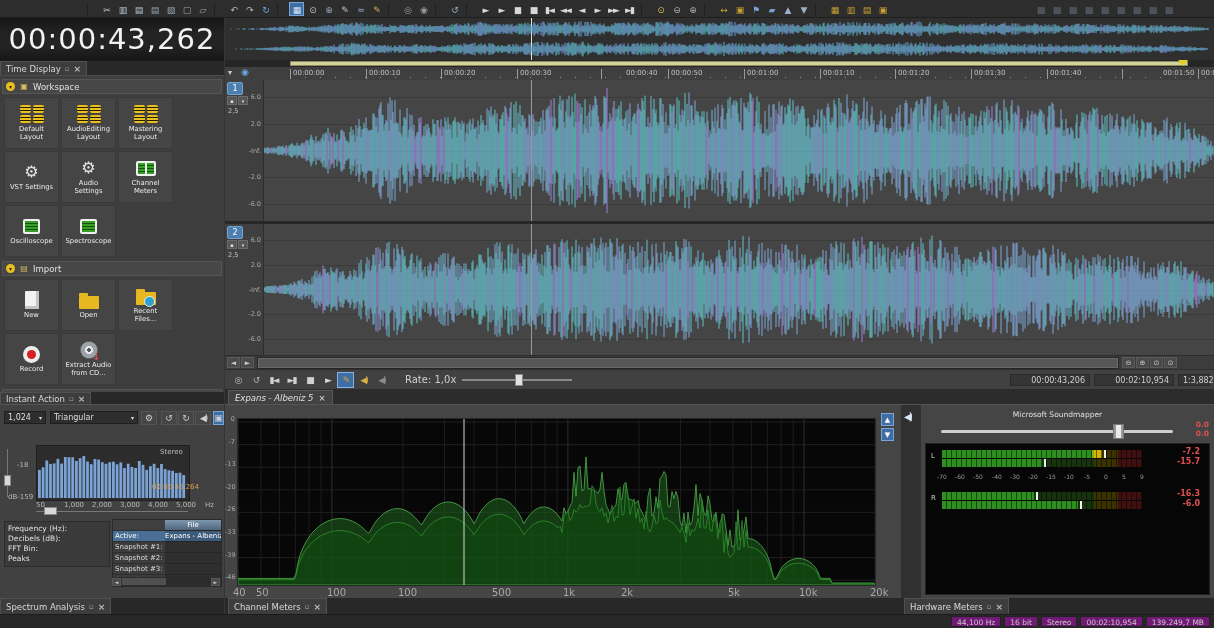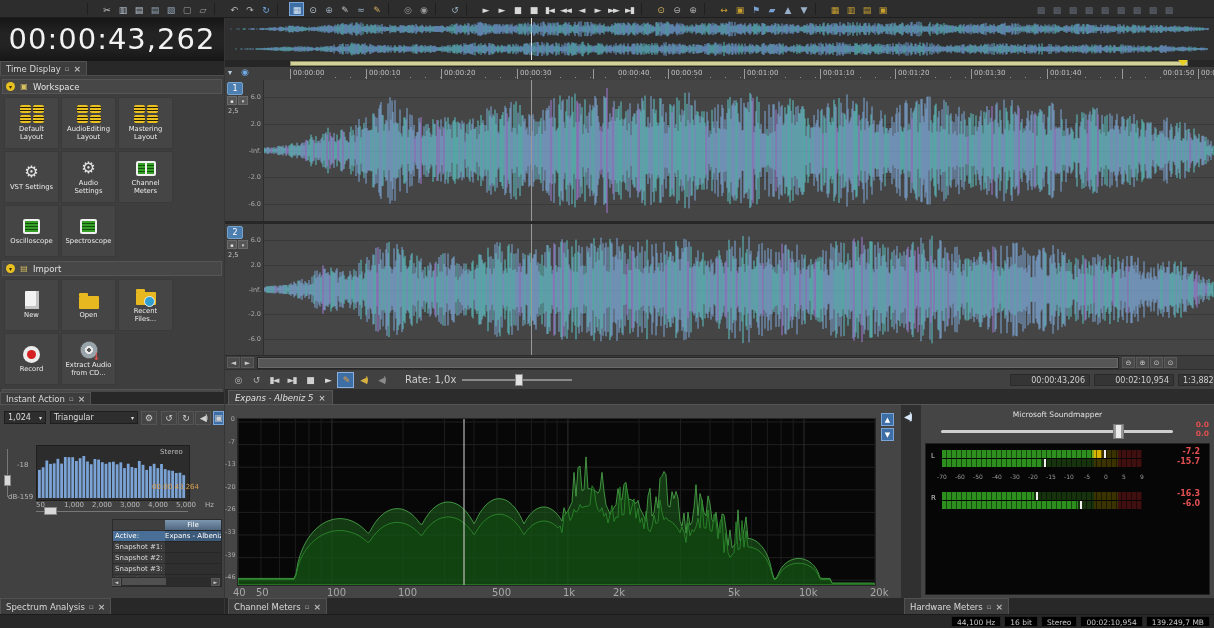--- a/index.html
+++ b/index.html
@@ -140,21 +140,21 @@
         background:linear-gradient(90deg,#16330e 0 152px,#3a3300 152px 176px,#401010 176px 200px)}
   .mlit{position:absolute;left:0;top:0;height:100%;background:linear-gradient(90deg,#2d8f1d 0 150px,#86b018 150px 152px,#d8b400 152px 176px,#d02020 176px 200px);background-size:200px 100%}
   .mled{position:absolute;left:0;top:0;width:100%;height:100%;
         background:repeating-linear-gradient(90deg,transparent 0 4px,rgba(0,0,0,.5) 4px 5px)}
   .mpeak{position:absolute;top:0;width:2px;height:100%;background:#f0f0f0}
   .msc{position:absolute;width:20px;text-align:center;font-size:6px;color:#9a9a9a}
   .hwval{position:absolute;left:222px;width:52px;text-align:right;font-size:8px;font-weight:bold;color:#e05050}
   
   #statusbar{position:absolute;left:0;top:614px;width:1214px;height:14px;background:#282828;border-top:1px solid #1c1c1c;
              display:flex;align-items:center;justify-content:flex-end;gap:3px;padding-right:4px;box-sizing:border-box}
-  .sbcell{height:11px;background:#000000;border:1px solid #222;font-size:7.5px;color:#c8c8c8;line-height:11px;
+  .sbcell{height:11px;background:#701a75;border:1px solid #222;font-size:7.5px;color:#c8c8c8;line-height:11px;
           text-align:center;padding:0 5px;box-sizing:border-box}
 </style>
 </head>
 <body>
 
 <div id="app">
 
   <div id="toolbar">
       <span class="tbico"><span class="tpage"></span></span>
       <span class="tbico"><span class="tfold"></span></span>
@@ -468,20 +468,26 @@
         <span class="sa-lab" style="left: 148px; top: 96px;">4,000</span>
         <span class="sa-lab" style="left: 176px; top: 96px;">5,000</span>
         <span class="sa-lab" style="left: 205px; top: 96px;">Hz</span>
       </div>
 
     <div style="position:absolute;left:36px;top:102px;width:152px;height:9px">
       <div style="position:absolute;left:0;right:0;top:4px;height:1px;background:#777"></div>
       <div style="position:absolute;left:8px;top:0;width:13px;height:8px;background:#d8d8d8;border:1px solid #888;box-sizing:border-box"></div>
     </div>
 
+    <div id="sa-info">
+        <div>Frequency (Hz):</div>
+        <div>Decibels (dB):</div>
+        <div>FFT Bin:</div>
+        <div>Peaks</div>
+      </div>
     <div id="sa-table">
         <div class="snaprow hdr">
           <span class="l"></span>
           <span class="v">File</span>
         </div>
         <div class="snaprow act">
           <span class="l">Active:</span>
           <span class="v">Expans - Albeniz</span>
         </div>
         <div class="snaprow">
@@ -537,21 +543,21 @@
   <div id="loopbar">
     <div class="lb"></div>
     <div class="lmark"></div>
   </div>
   <div id="ruler">
       <div id="rdots"></div>
       <span class="rtick" style="left: 65px;">00:00:00</span>
       <span class="rtick" style="left: 141px;">00:00:10</span>
       <span class="rtick" style="left: 216px;">00:00:20</span>
       <span class="rtick" style="left: 292px;">00:00:30</span>
-      <span class="rtick" style="left: 368px; padding-left: 24px;">00:00:40</span>
+      <span class="rtick" style="left: 376px; padding-left: 24px;">00:00:40</span>
       <span class="rtick" style="left: 443px;">00:00:50</span>
       <span class="rtick" style="left: 519px;">00:01:00</span>
       <span class="rtick" style="left: 595px;">00:01:10</span>
       <span class="rtick" style="left: 670px;">00:01:20</span>
       <span class="rtick" style="left: 746px;">00:01:30</span>
       <span class="rtick" style="left: 822px;">00:01:40</span>
       <span class="rtick" style="left: 897px; padding-left: 40px;">00:01:50</span>
       <span class="rtick" style="left: 973px;">00:02:00</span>
       <span style="position: absolute; left: 3px; top: 1px; font-size: 8px; color: rgb(187, 204, 221);">▾</span>
       <span style="position: absolute; left: 16px; top: 0px; font-size: 9px; color: rgb(111, 168, 224);">◉</span>
@@ -698,21 +704,21 @@
       <div class="cm-ylab" style="top: 100px;">-26</div>
       <div class="cm-ylab" style="top: 123px;">-33</div>
       <div class="cm-ylab" style="top: 146px;">-39</div>
       <div class="cm-ylab" style="top: 168px;">-46</div>
       <div class="cm-xlab" style="left: 8px;">40</div>
       <div class="cm-xlab" style="left: 31px;">50</div>
       <div class="cm-xlab" style="left: 102px;">100</div>
       <div class="cm-xlab" style="left: 173px;">100</div>
       <div class="cm-xlab" style="left: 267px;">500</div>
       <div class="cm-xlab" style="left: 338px;">1k</div>
-      <div class="cm-xlab" style="left: 388px; text-align: right;">2k</div>
+      <div class="cm-xlab" style="left: 396px; text-align: right;">2k</div>
       <div class="cm-xlab" style="left: 503px;">5k</div>
       <div class="cm-xlab" style="left: 574px;">10k</div>
       <div class="cm-xlab" style="left: 645px;">20k</div>
     </div>
   <div class="paneltabstrip" style="left:225px;top:598px;width:676px;height:16px">
     <div class="ptab" style="margin-left:3px">
       <span>Channel Meters</span>
       <span class="tbox">▫</span>
       <span class="tx">×</span>
     </div>

